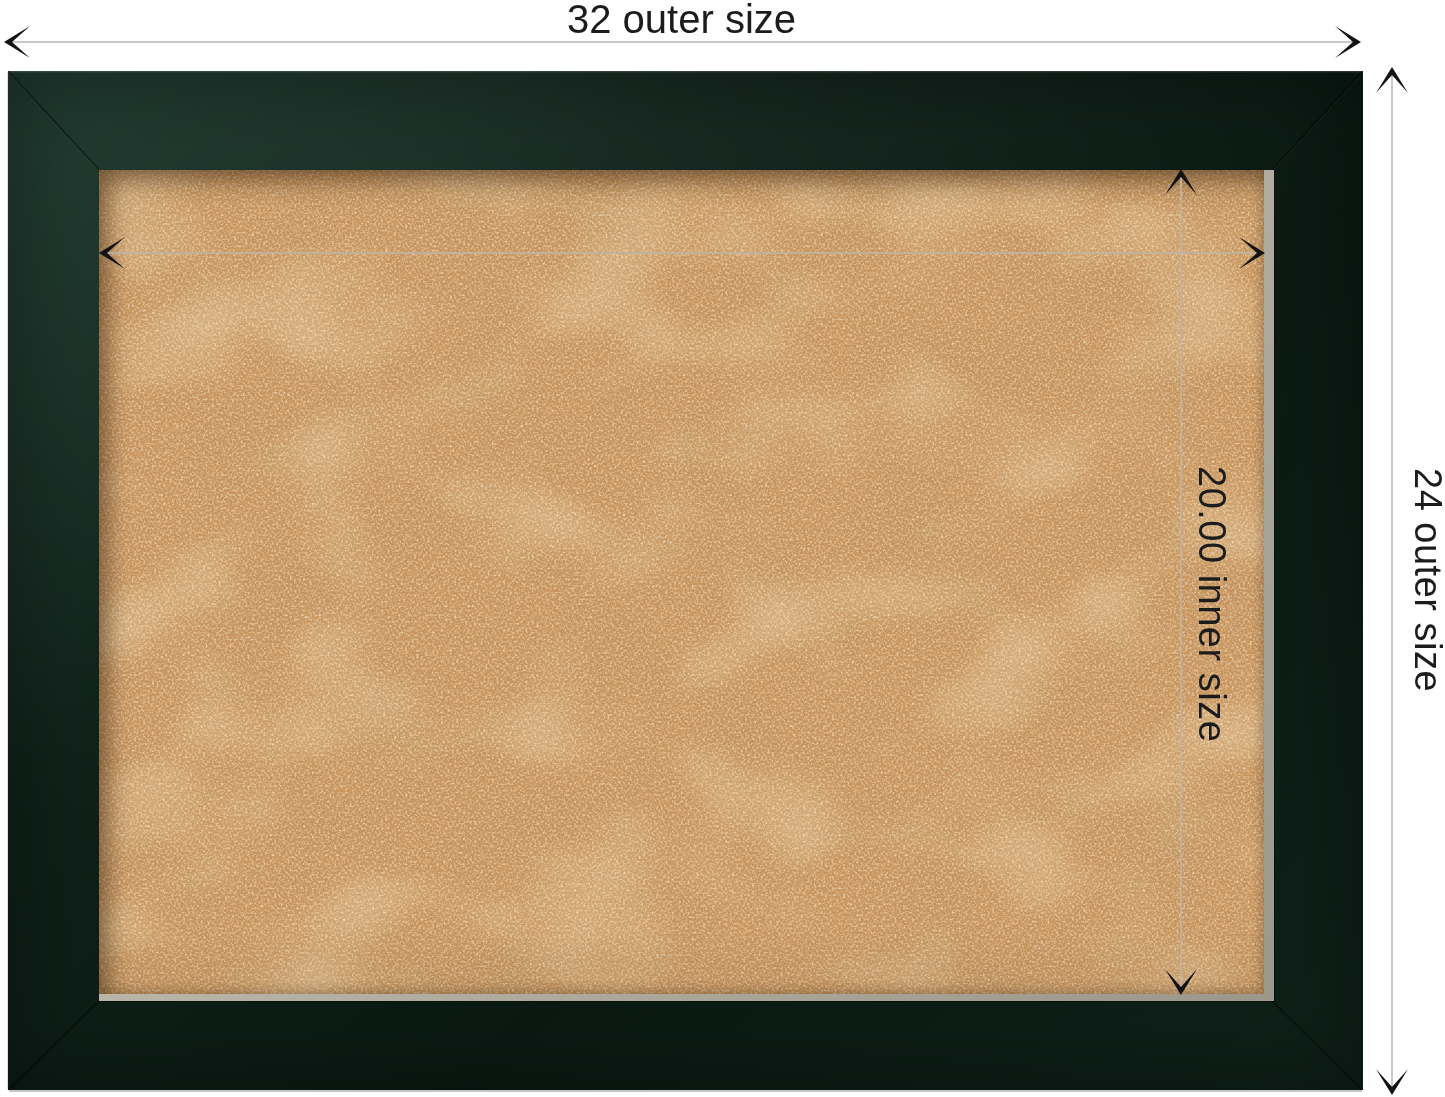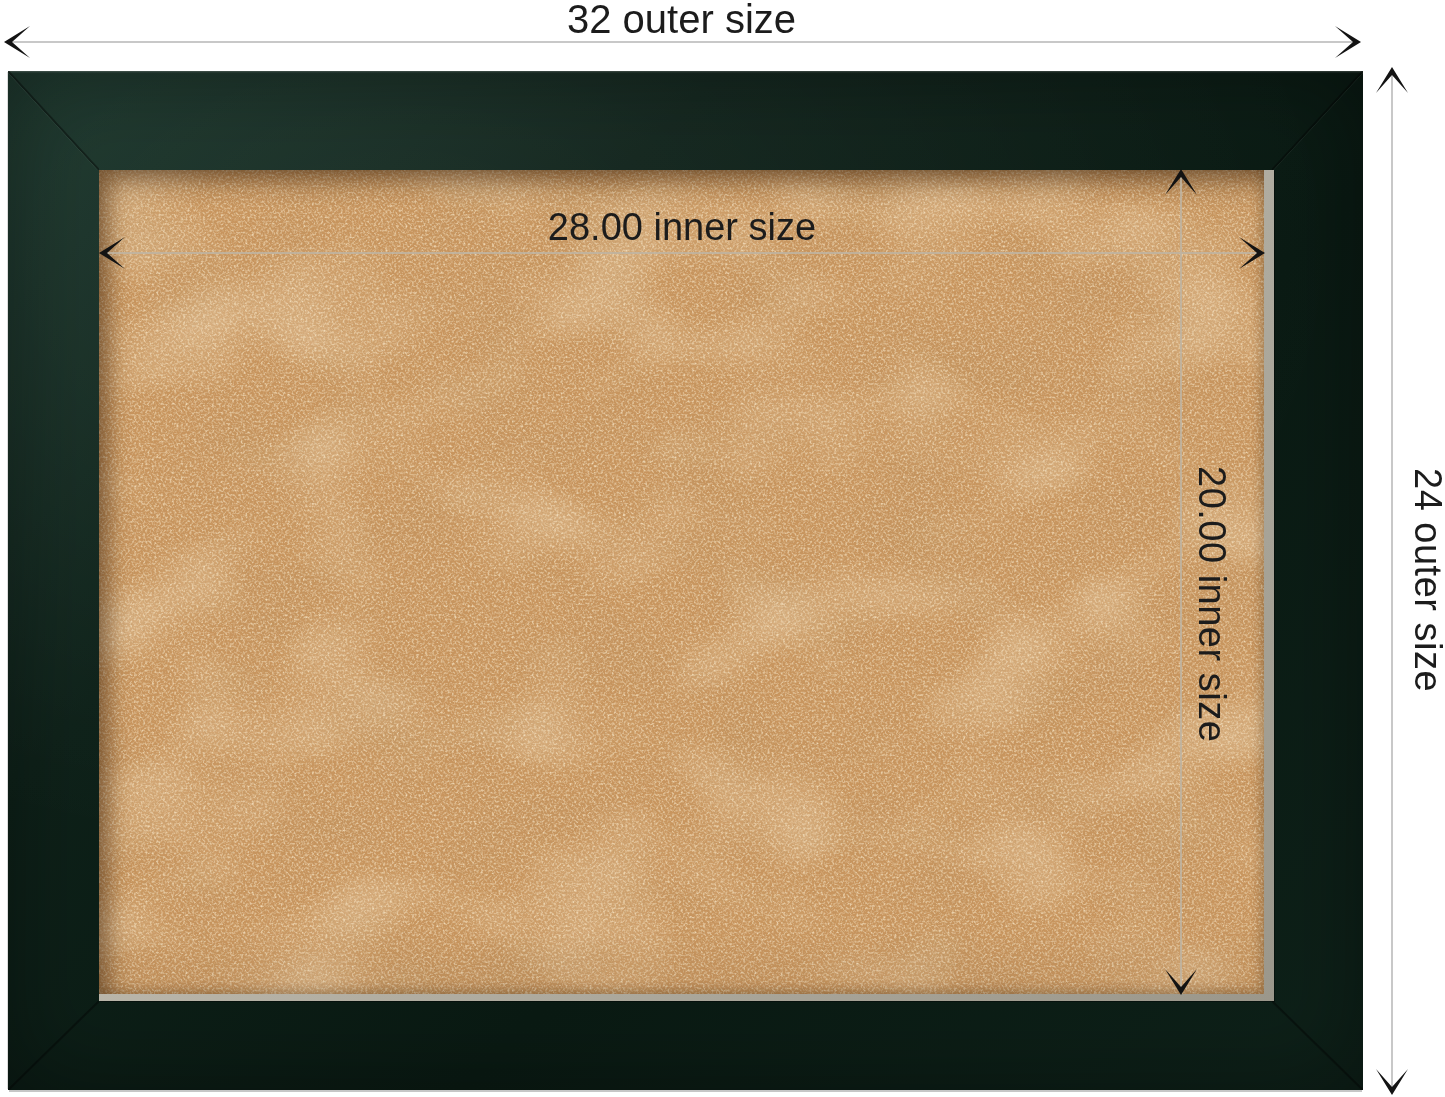--- a/index.html
+++ b/index.html
@@ -123,21 +123,20 @@
 
   <div class="dim-label v lbl-outer-h">24 outer size</div>
   <div class="dim-line" style="left:1391px;top:71px;width:2px;height:1020px;"></div>
   <svg class="arrow" style="left:1376px;top:67px;" width="32" height="26">
       <polygon points="16,0 0,26 16,8 32,26"></polygon>
     </svg>
   <svg class="arrow" style="left:1376px;top:1069px;" width="32" height="26">
       <polygon points="16,26 0,0 16,18 32,0"></polygon>
     </svg>
 
-  <div class="dim-label h lbl-inner-w">28.00 inner size</div>
   <div class="dim-line inner" style="left:103px;top:252px;width:1158px;height:2px;"></div>
   <svg class="arrow" style="left:99px;top:237px;" width="26" height="32">
       <polygon points="0,16 26,0 8,16 26,32"></polygon>
     </svg>
   <svg class="arrow" style="left:1239px;top:237px;" width="26" height="32">
       <polygon points="26,16 0,0 18,16 0,32"></polygon>
     </svg>
 
   <div class="dim-label v lbl-inner-h">20.00 inner size</div>
   <div class="dim-line inner" style="left:1180px;top:173px;width:2px;height:820px;"></div>

